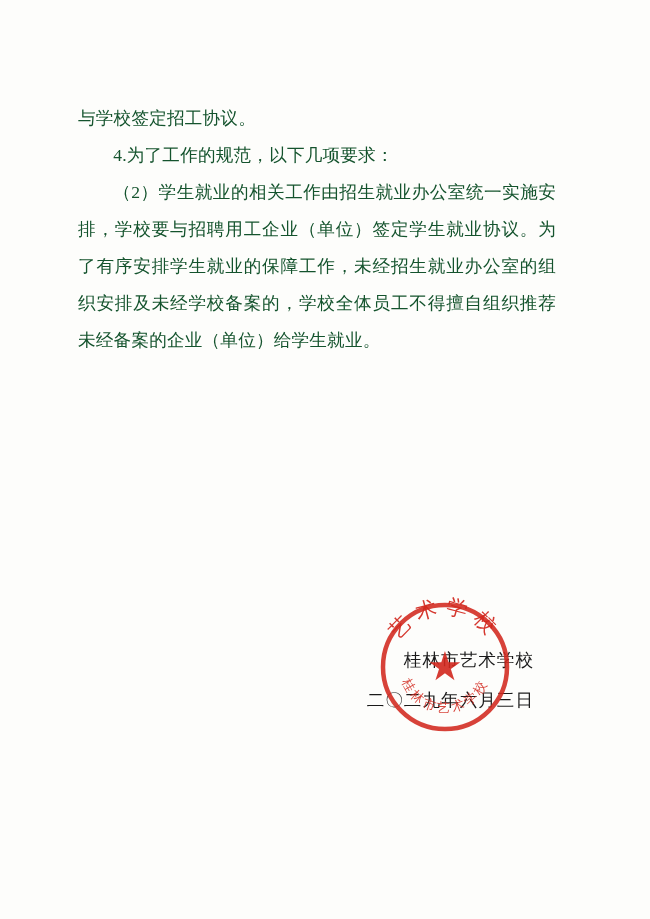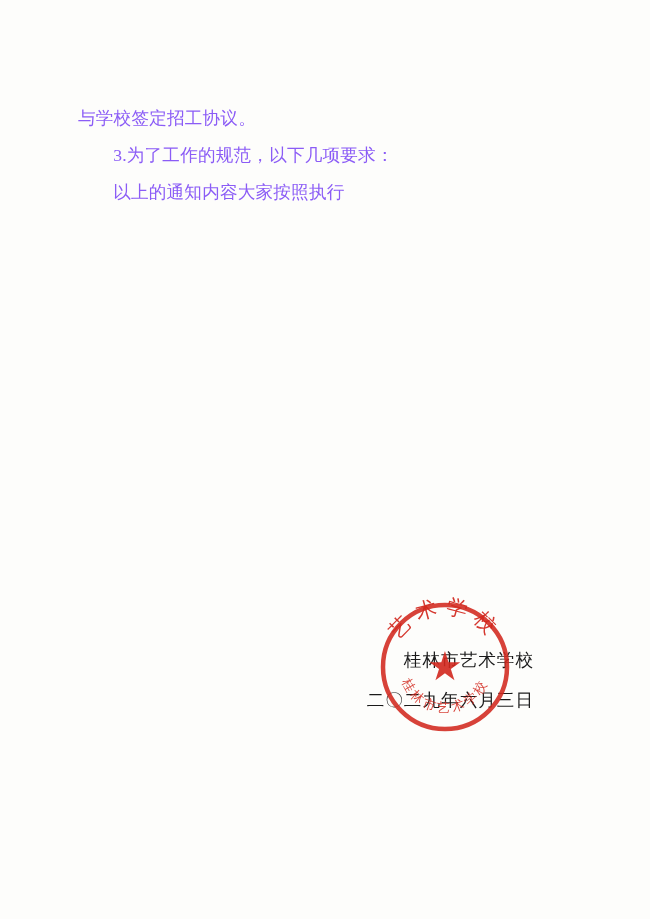--- a/index.html
+++ b/index.html
@@ -27,21 +27,21 @@
     top: 100px;
     width: 478px;
   }
   .para {
     font-size: 17.6px;
     line-height: 37px;
     text-align: justify;
     text-justify: inter-ideograph;
     letter-spacing: 0.2px;
     margin: 0 0 0 0;
-    color: #8b5cf6;
+    color: #14532d;
     font-family: "Liberation Serif", "DejaVu Serif", serif;
   }
   .indent-2 {
     text-indent: 2em;
   }
   .indent-0 {
     text-indent: 0;
   }
   .sig-block {
     position: absolute;
@@ -75,22 +75,22 @@
     font-family: "Liberation Serif", "DejaVu Serif", serif;
   }
 </style>
 </head>
 <body>
 
 <div class="page">
 
   <div class="doc-body">
     <p class="para indent-0">与学校签定招工协议。</p>
-    <p class="para indent-2">3.为了工作的规范，以下几项要求：</p>
-    <p class="para indent-2">以上的通知内容大家按照执行</p>
+    <p class="para indent-2">4.为了工作的规范，以下几项要求：</p>
+    <p class="para indent-2">（2）学生就业的相关工作由招生就业办公室统一实施安排，学校要与招聘用工企业（单位）签定学生就业协议。为了有序安排学生就业的保障工作，未经招生就业办公室的组织安排及未经学校备案的，学校全体员工不得擅自组织推荐未经备案的企业（单位）给学生就业。</p>
   </div>
 
   <div class="sig-block">
     <div class="sig-line">桂林市艺术学校</div>
     <div class="sig-line">二〇二九年六月三日</div>
   </div>
 
   <div class="stamp">
     <svg width="150" height="150" viewBox="0 0 150 150" xmlns="http://www.w3.org/2000/svg">
       <defs>

